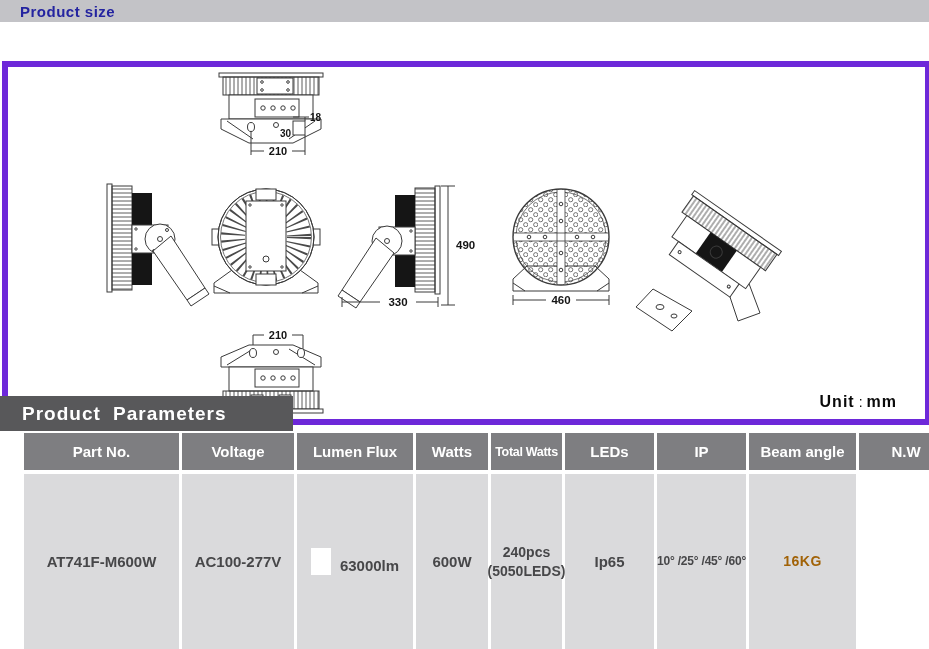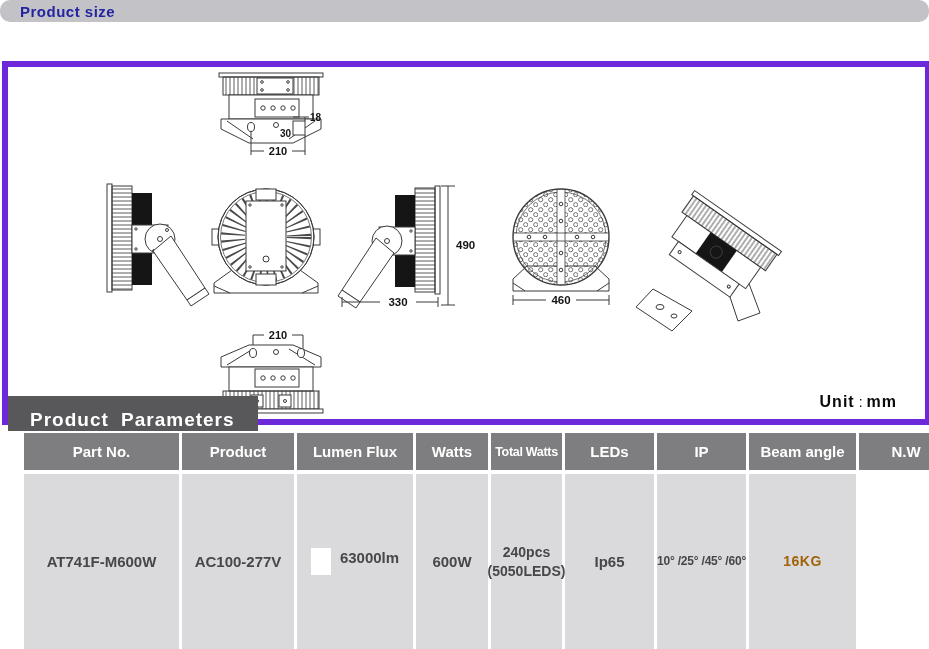--- a/index.html
+++ b/index.html
@@ -1,50 +1,50 @@
 <!DOCTYPE html>
 <html><head>
 <meta charset="utf-8">
 <style>
   html,body{margin:0;padding:0;background:#fff;}
   body{width:929px;height:649px;font-family:"Liberation Sans",sans-serif;position:relative;overflow:hidden;}
   .page{position:relative;width:929px;height:649px;background:#fff;}
 
   
   .title-bar{position:absolute;left:0;top:0;width:929px;height:22px;background:#c3c3c7;
-    display:flex;align-items:center;padding-left:20px;box-sizing:border-box;border-radius:10px;}
+    display:flex;align-items:center;padding-left:20px;box-sizing:border-box;}
   .title-bar span{color:#2424a0;font-weight:bold;font-size:15px;letter-spacing:.5px;}
 
   
   .drawing-box{position:absolute;left:2px;top:30px;width:917px;height:352px;border:6px solid #6d28d9;background:#fff;margin-top:31px;}
   .drawing-box svg{display:block;}
   svg text{font-family:"Liberation Sans",sans-serif;font-weight:bold;fill:#141414;stroke:none;}
   .unit{position:absolute;right:28px;bottom:8px;font-size:16px;color:#0a0a0a;}
   .unit .u{font-weight:bold;letter-spacing:1px;}
   .unit .uc{font-weight:normal;padding:0 4px;font-size:14px;}
 
   
-  .params-title{position:absolute;left:0;top:396px;width:250px;height:35px;background:#58585a;
-    display:flex;align-items:flex-end;padding-left:22px;box-sizing:border-box;margin-left:8px;}
+  .params-title{position:absolute;left:0;top:396px;width:293px;height:35px;background:#58585a;
+    display:flex;align-items:center;padding-left:22px;box-sizing:border-box;}
   .params-title span{color:#fff;font-weight:bold;font-size:19px;letter-spacing:1px;word-spacing:6px;}
 
   
   .ptable{position:absolute;left:0;top:433px;width:929px;display:grid;
     grid-template-columns:155px 112px 116px 72px 71px 89px 89px 107px 94px;
     grid-auto-rows:auto;column-gap:3px;row-gap:4px;background:#fff;margin-left:24px;}
   .hcell{height:37px;background:#7e7e81;color:#fff;font-weight:bold;font-size:15px;
     display:flex;align-items:center;justify-content:center;}
   .hcell.small{font-size:12.5px;letter-spacing:-.3px;}
   .dcell{height:175px;background:#dadadc;color:#474749;font-weight:bold;font-size:15px;
     display:flex;align-items:center;justify-content:center;text-align:center;line-height:1.3;}
   .dcell.fs14{font-size:14px;}
   .dcell.beam{font-size:12px;letter-spacing:-.2px;}
   .dcell.nw{font-weight:bold;color:#a16207;font-size:14px;letter-spacing:.5px;}
   .swatch{display:inline-block;width:20px;height:27px;background:#fff;margin-right:9px;flex:none;}
-  .lumen-wrap{display:flex;align-items:flex-start;justify-content:center;}
+  .lumen-wrap{display:flex;align-items:flex-end;justify-content:center;}
 </style>
 </head>
 <body>
 
 <div class="page">
 
   <div class="title-bar">
     <span>Product size</span>
   </div>
 
@@ -216,21 +216,21 @@
       <span class="u">Unit</span><span class="uc">:</span><span class="u">mm</span>
     </div>
   </div>
 
   <div class="params-title">
     <span>Product Parameters</span>
   </div>
 
   <div class="ptable">
     <div class="hcell">Part No.</div>
-    <div class="hcell">Product</div>
+    <div class="hcell">Voltage</div>
     <div class="hcell">Lumen Flux</div>
     <div class="hcell">Watts</div>
     <div class="hcell small">Total Watts</div>
     <div class="hcell">LEDs</div>
     <div class="hcell">IP</div>
     <div class="hcell">Beam angle</div>
     <div class="hcell">N.W</div>
 
     <div class="dcell">AT741F-M600W</div>
     <div class="dcell">AC100-277V</div>

